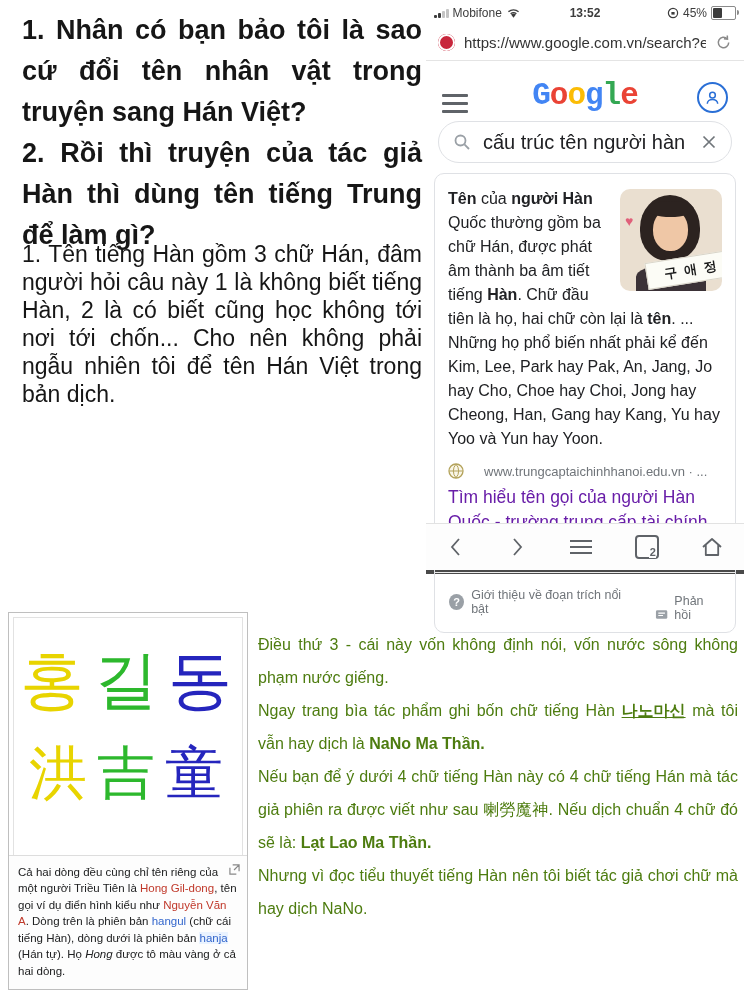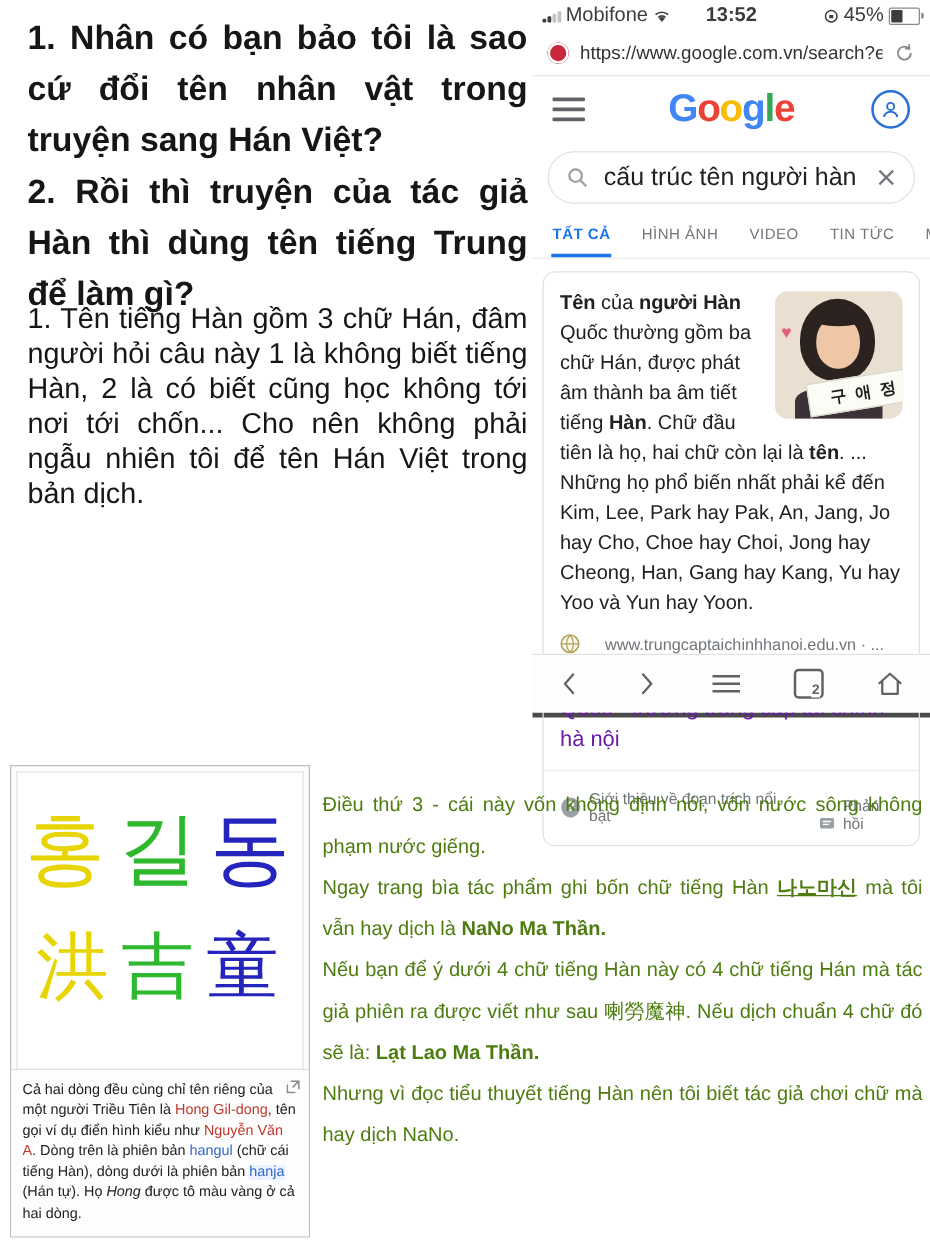--- a/index.html
+++ b/index.html
@@ -8,40 +8,40 @@
   
   .q-block{left:22px;top:10px;width:400px;font-weight:bold;font-size:27px;
     line-height:41px;color:#161616;text-align:justify;}
   .a-block{left:22px;top:240px;width:400px;font-size:23px;line-height:28px;
     color:#161616;text-align:justify;}
   .q-block p,.a-block p{margin:0;}
   
   .phone{left:426px;top:0;width:318px;height:570px;background:#fff;
     border-bottom:4px solid #4a4a4a;font-family:"Liberation Sans",sans-serif;}
   .statusbar{position:relative;height:22px;display:flex;align-items:center;
-    padding:2px 8px 0;font-size:16px;color:#3c3c3c;}
+    padding:2px 8px 0;font-size:12px;color:#3c3c3c;}
   .sig{display:flex;align-items:flex-end;gap:1.5px;margin-right:4px;}
   .sig i{display:block;width:2.5px;background:#c4c4c4;border-radius:1px;}
   .sig i:nth-child(1){height:3px;background:#3c3c3c;}
   .sig i:nth-child(2){height:5px;background:#3c3c3c;}
   .sig i:nth-child(3){height:7px;}
   .sig i:nth-child(4){height:9px;}
   .st-time{position:absolute;left:0;right:0;text-align:center;font-weight:bold;}
   .st-right{margin-left:auto;display:flex;align-items:center;gap:4px;}
   .battery{width:21px;height:10px;border:1px solid #8a8a8a;border-radius:2px;
     position:relative;padding:1px;}
   .battery i{display:block;height:100%;width:45%;background:#3c3c3c;border-radius:1px;}
   .battery u{position:absolute;right:-4px;top:2.5px;width:2px;height:5px;
     background:#8a8a8a;border-radius:0 2px 2px 0;}
   .urlrow{height:36px;display:flex;align-items:center;gap:9px;padding:0 12px;
     border-bottom:1px solid #e4e4e4;}
   .site-logo{width:17px;height:17px;border-radius:50%;background:#c8273c;flex:0 0 auto;
     box-shadow:inset 0 0 0 2px #fff,inset 0 0 0 3px #c8273c;}
   .url-text{flex:1;font-size:15px;color:#333;white-space:nowrap;overflow:hidden;}
-  .ghead{position:relative;height:52px;display:flex;align-items:center;padding:0 16px;}
+  .ghead{position:relative;height:52px;display:flex;align-items:flex-end;padding:0 16px;font-family:Liberation Mono, monospace;}
   .burger{width:26px;display:flex;flex-direction:column;gap:5px;cursor:pointer;}
   .burger i{display:block;height:3px;background:#5f6368;border-radius:1px;}
   .glogo{position:absolute;left:0;right:0;text-align:center;font-size:31px;
     font-weight:bold;letter-spacing:-1px;}
   .avatar-btn{margin-left:auto;width:27px;height:27px;border:2px solid #2a6fd6;
     border-radius:50%;display:flex;align-items:center;justify-content:center;}
   .searchbar{margin:8px 12px 0;height:40px;border:1px solid #dfe1e5;border-radius:22px;
     display:flex;align-items:center;gap:12px;padding:0 14px;background:#fff;}
   .query{flex:1;font-size:20px;color:#202124;white-space:nowrap;overflow:hidden;}
   .tabsrow{margin-top:11px;display:flex;gap:23px;padding:0 15px;font-size:12px;
@@ -174,27 +174,20 @@
     <svg width="18" height="18" viewBox="0 0 18 18">
       <circle cx="7.5" cy="7.5" r="5" stroke="#9aa0a6" stroke-width="1.8" fill="none"></circle>
       <path d="M11.4 11.4 L16 16" stroke="#9aa0a6" stroke-width="1.8"></path>
     </svg>
     <span class="query">cấu trúc tên người hàn</span>
     <svg width="16" height="16" viewBox="0 0 16 16">
       <path d="M2.5 2.5 L13.5 13.5 M13.5 2.5 L2.5 13.5" stroke="#70757a" stroke-width="1.7"></path>
     </svg>
   </div>
 
-  <div class="tabsrow">
-    <span class="tab active">TẤT CẢ</span>
-    <span class="tab">HÌNH ẢNH</span>
-    <span class="tab">VIDEO</span>
-    <span class="tab">TIN TỨC</span>
-    <span class="tab">MUA S</span>
-  </div>
 
   <div class="card">
     <div class="photo">
       <span class="ph-heart">♥</span>
       <i class="ph-hair"></i>
       <i class="ph-face"></i>
       <i class="ph-bangs"></i>
       <i class="ph-body"></i>
       <span class="ph-sign">구애정</span>
     </div>

